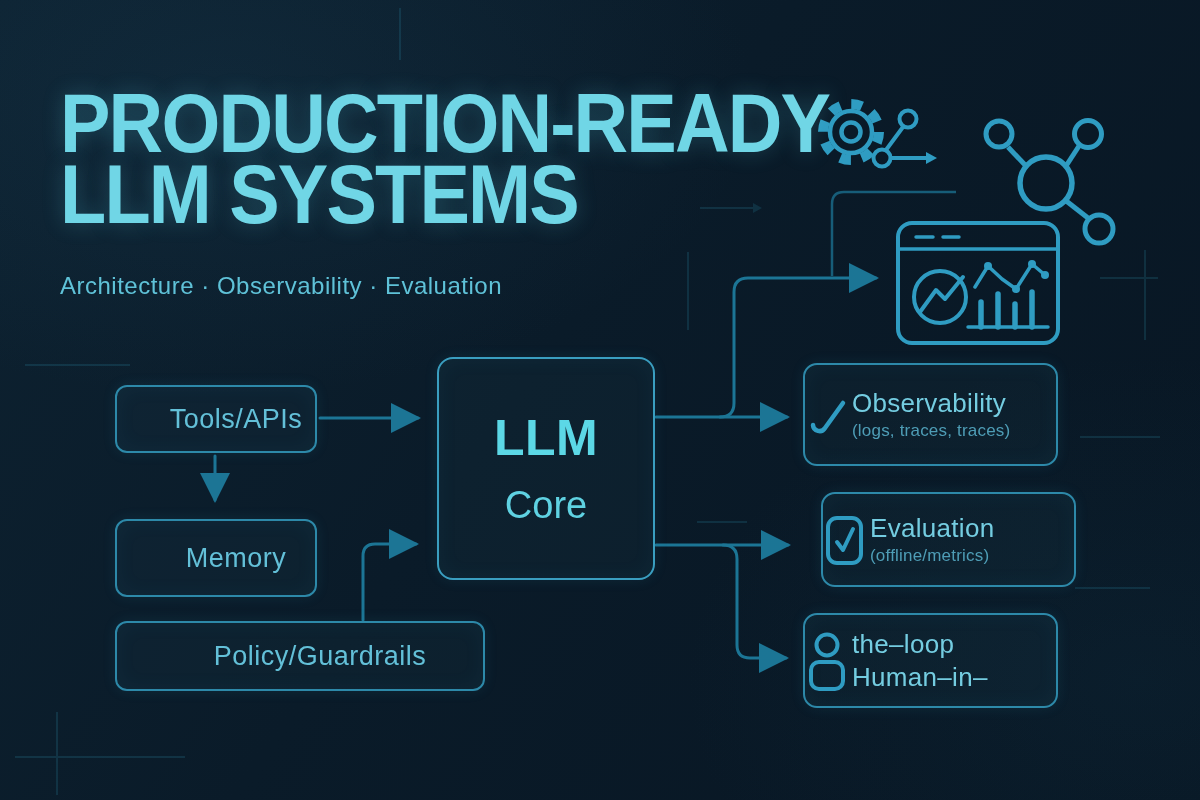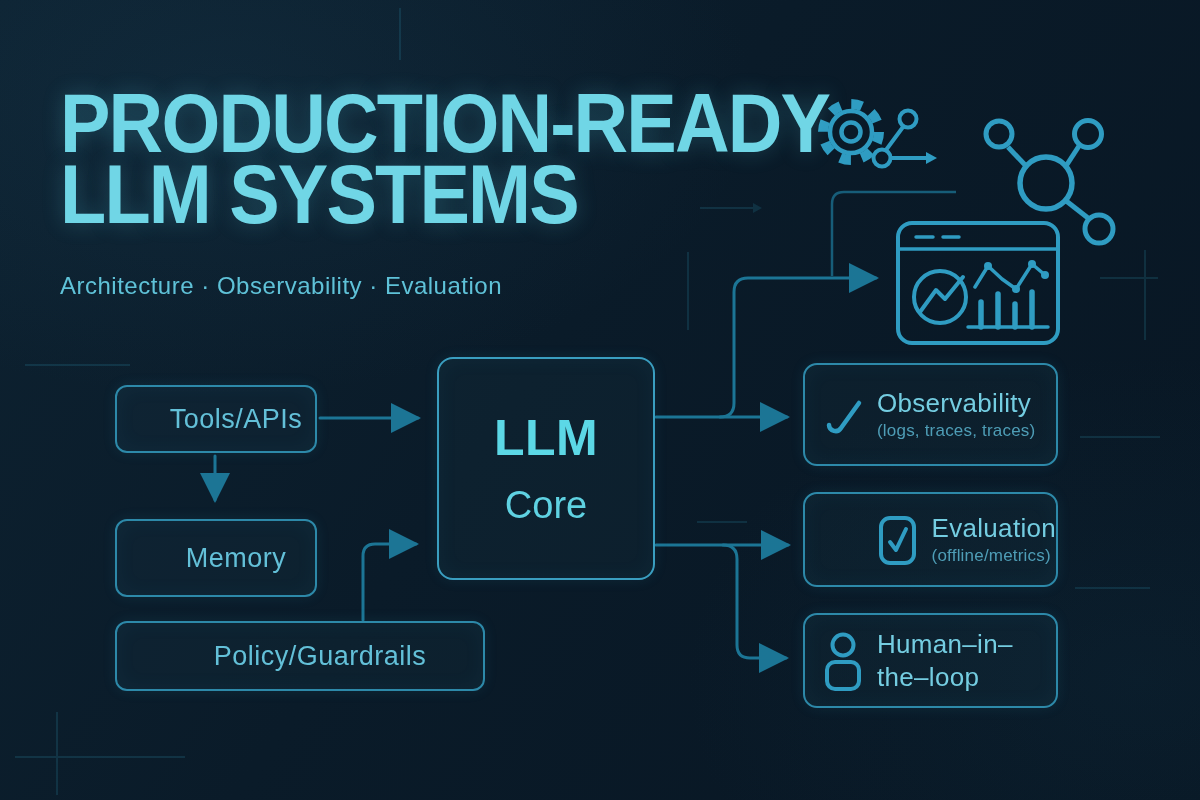--- a/index.html
+++ b/index.html
@@ -29,21 +29,21 @@
     line-height:71px;white-space:nowrap;
     text-shadow:0 0 22px rgba(90,210,235,0.25);
   }
   .subtitle{
     position:absolute;left:60px;top:272px;z-index:2;
     color:#5fc2d8;font-size:24px;letter-spacing:0.5px;white-space:nowrap;
   }
   .core-box{border-radius:16px;border-color:#3a9ec0;flex-direction:column;gap:20px;}
   .core-title{color:#5cd8e6;font-size:50px;font-weight:bold;letter-spacing:0.5px;line-height:52px;}
   .core-subtitle{color:#5fd2e2;font-size:38px;line-height:42px;}
-  .right-box{border-radius:14px;justify-content:flex-start;padding-left:16px;gap:12px;}
+  .right-box{border-radius:14px;justify-content:flex-start;gap:3px;}
   .right-icon{flex:0 0 auto;}
   .right-text{display:flex;flex-direction:column;gap:3px;}
   .right-title{color:#74cde1;font-size:26px;letter-spacing:0.3px;line-height:30px;white-space:nowrap;}
   .right-sub{color:#4e9db6;font-size:17px;letter-spacing:0.2px;white-space:nowrap;}
 </style>
 </head>
 <body>
 
 <div id="canvas">
 
@@ -150,35 +150,35 @@
   <div class="box right-box" style="left:803px;top:363px;width:255px;height:103px;">
     <svg class="right-icon" width="44" height="48" viewBox="0 0 44 48">
       <path d="M8,34 a6.5,6.5 0 0 0 12,3 L38,12" stroke="#2f9cc2" stroke-width="4.5" fill="none" stroke-linecap="round" stroke-linejoin="round"></path>
     </svg>
     <div class="right-text">
       <span class="right-title">Observability</span>
       <span class="right-sub">(logs, traces, traces)</span>
     </div>
   </div>
 
-  <div class="box right-box" style="left:803px;top:492px;width:255px;height:95px;justify-content:flex-end;">
+  <div class="box right-box" style="left:821px;top:492px;width:255px;height:95px;">
     <svg class="right-icon" width="44" height="56" viewBox="0 0 44 56">
       <rect x="5" y="6" width="33" height="45" rx="9" stroke="#2f9cc2" stroke-width="4" fill="none"></rect>
       <path d="M14,30 L20,38 L30,17" stroke="#2f9cc2" stroke-width="4" fill="none" stroke-linecap="round" stroke-linejoin="round"></path>
     </svg>
     <div class="right-text">
       <span class="right-title">Evaluation</span>
       <span class="right-sub">(offline/metrics)</span>
     </div>
   </div>
 
   <div class="box right-box" style="left:803px;top:613px;width:255px;height:95px;">
     <svg class="right-icon" width="44" height="60" viewBox="0 0 44 60">
       <circle cx="22" cy="14" r="10.5" stroke="#2f9cc2" stroke-width="4" fill="none"></circle>
       <rect x="6" y="31" width="32" height="27" rx="8" stroke="#2f9cc2" stroke-width="4" fill="none"></rect>
     </svg>
     <div class="right-text">
+      <span class="right-title">the–loop</span>
       <span class="right-title">Human–in–</span>
-      <span class="right-title">the–loop</span>
     </div>
   </div>
 
 </div>
 
 </body></html>

